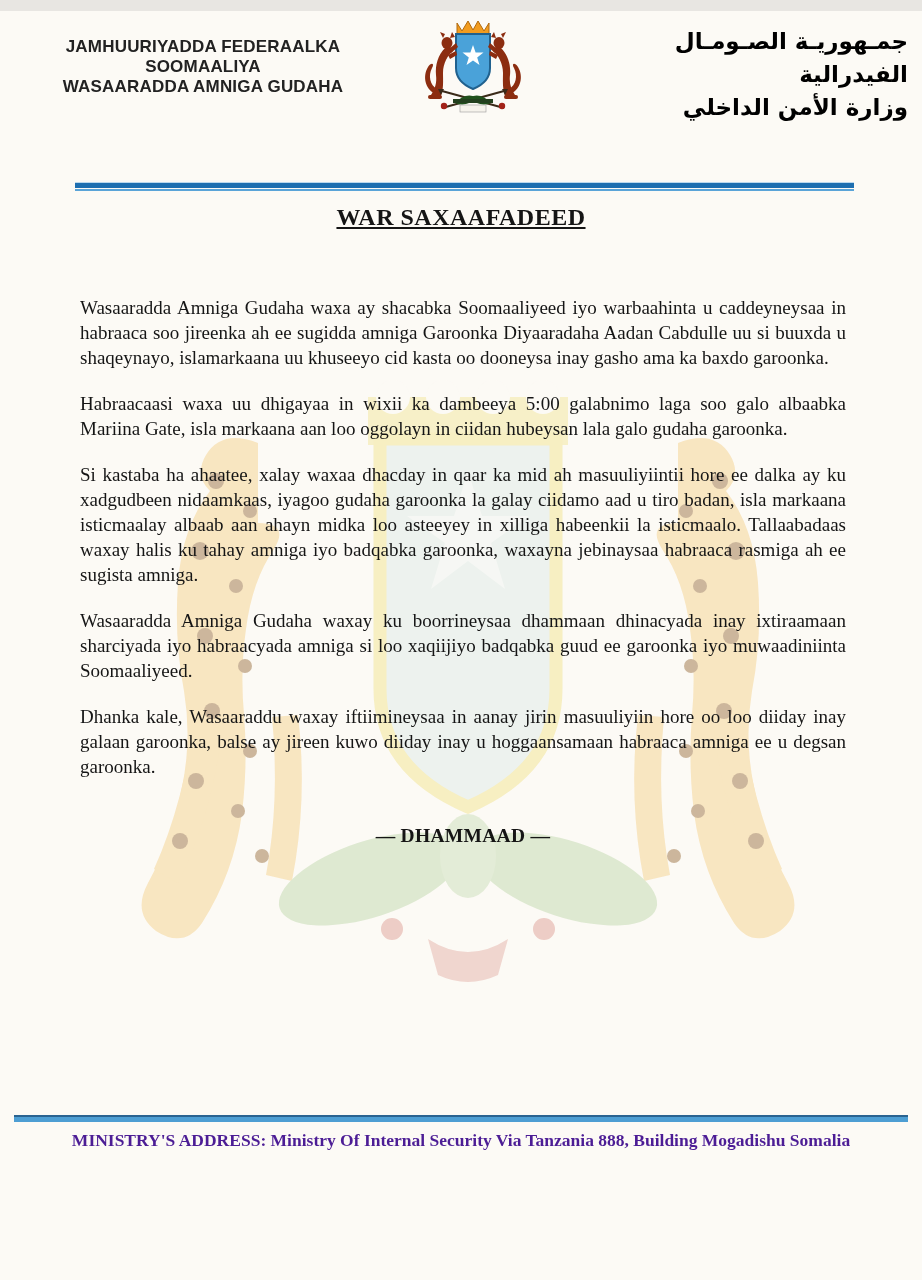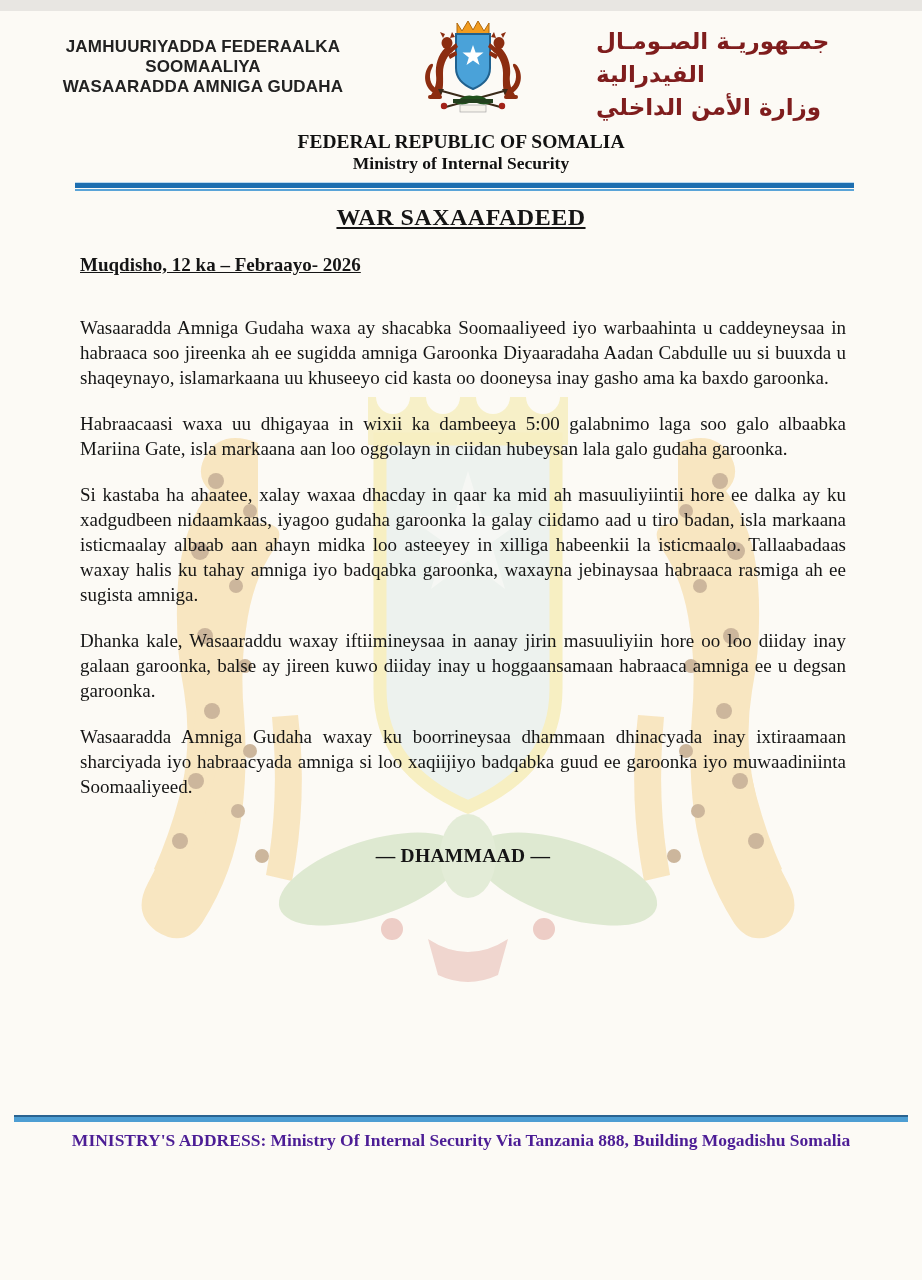--- a/index.html
+++ b/index.html
@@ -21,23 +21,23 @@
   .hdr-left {
     position:absolute; top:26px; left:42px; width:322px;
     text-align:center;
     font-family:"Liberation Sans", sans-serif;
     font-weight:bold; font-size:17px; line-height:20px;
     letter-spacing:0.2px; color:#222;
   }
   .emblem { position:absolute; top:8px; left:398px; width:150px; height:112px; }
   .hdr-arabic {
     position:absolute; top:14px; right:14px; width:312px;
-    text-align:left; direction:rtl;
+    text-align:right; direction:rtl;
     font-family:"DejaVu Sans", sans-serif;
-    font-weight:bold; font-size:23px; line-height:33px; color:#7f1d1d;
+    font-weight:bold; font-size:23px; line-height:33px; color:#000000;
   }
   .hdr-en { position:absolute; top:119px; left:0; right:0; text-align:center; font-weight:bold; color:#111; }
   .hdr-en .l1 { font-size:19.5px; line-height:23px; }
   .hdr-en .l2 { font-size:17.5px; line-height:21px; }
   .divider {
     position:absolute; top:171px; left:75px; right:68px; height:9px;
     background:linear-gradient(to bottom,
       #bcd9ee 0px, #bcd9ee 1px,
       #1e6fb0 1px, #1e6fb0 6px,
       #fcfaf5 6px, #fcfaf5 7px,
@@ -47,21 +47,21 @@
   .title {
     position:absolute; top:193px; left:0; right:0;
     text-align:center; font-weight:bold; font-size:24px;
     letter-spacing:0.5px; text-decoration:underline;
   }
   .dateline {
     position:absolute; top:243px; left:80px;
     font-weight:bold; font-size:19px; text-decoration:underline;
   }
   .body-text {
-    position:absolute; top:304px; left:80px; width:766px;
+    position:absolute; top:284px; left:80px; width:766px;
     font-size:19px; line-height:25px; text-align:justify;
   }
   .body-text p { margin:0 0 21px 0; }
   .endmark {
     text-align:center; font-weight:bold; font-size:19.5px;
     margin-top:44px; letter-spacing:0.3px;
   }
   
   .footer-line {
     position:absolute; top:1104px; left:14px; right:14px; height:7px;
@@ -187,36 +187,31 @@
     <circle cx="46" cy="87" r="3.2" fill="#a22218"></circle>
     <circle cx="104" cy="87" r="3.2" fill="#a22218"></circle>
     <rect x="62" y="86" width="26" height="7" fill="#f6f3ec" stroke="#9a9a9a" stroke-width="0.6"></rect>
   </svg>
 
   <div class="hdr-arabic">
     <div>جمـهوريـة الصـومـال الفيدرالية</div>
     <div>وزارة الأمن الداخلي</div>
   </div>
 
-  <div class="hdr-en">
-    <div class="l1">FEDERAL REPUBLIC OF SOMALIA</div>
-    <div class="l2">Ministry of Internal Security</div>
-  </div>
 
   <div class="divider"></div>
 
   <div class="title">WAR SAXAAFADEED</div>
-  <div class="dateline">Muqdisho, 12 ka – Febraayo- 2026</div>
 
   <div class="body-text">
     <p>Wasaaradda Amniga Gudaha waxa ay shacabka Soomaaliyeed iyo warbaahinta u caddeyneysaa in habraaca soo jireenka ah ee sugidda amniga Garoonka Diyaaradaha Aadan Cabdulle uu si buuxda u shaqeynayo, islamarkaana uu khuseeyo cid kasta oo dooneysa inay gasho ama ka baxdo garoonka.</p>
     <p>Habraacaasi waxa uu dhigayaa in wixii ka dambeeya 5:00 galabnimo laga soo galo albaabka Mariina Gate, isla markaana aan loo oggolayn in ciidan hubeysan lala galo gudaha garoonka.</p>
     <p>Si kastaba ha ahaatee, xalay waxaa dhacday in qaar ka mid ah masuuliyiintii hore ee dalka ay ku xadgudbeen nidaamkaas, iyagoo gudaha garoonka la galay ciidamo aad u tiro badan, isla markaana isticmaalay albaab aan ahayn midka loo asteeyey in xilliga habeenkii la isticmaalo. Tallaabadaas waxay halis ku tahay amniga iyo badqabka garoonka, waxayna jebinaysaa habraaca rasmiga ah ee sugista amniga.</p>
+    <p>Wasaaradda Amniga Gudaha waxay ku boorrineysaa dhammaan dhinacyada inay ixtiraamaan sharciyada iyo habraacyada amniga si loo xaqiijiyo badqabka guud ee garoonka iyo muwaadiniinta Soomaaliyeed.</p>
     <p>Dhanka kale, Wasaaraddu waxay iftiimineysaa in aanay jirin masuuliyiin hore oo loo diiday inay galaan garoonka, balse ay jireen kuwo diiday inay u hoggaansamaan habraaca amniga ee u degsan garoonka.</p>
-    <p>Wasaaradda Amniga Gudaha waxay ku boorrineysaa dhammaan dhinacyada inay ixtiraamaan sharciyada iyo habraacyada amniga si loo xaqiijiyo badqabka guud ee garoonka iyo muwaadiniinta Soomaaliyeed.</p>
     <div class="endmark">— DHAMMAAD —</div>
   </div>
 
   <div class="footer-line"></div>
   <div class="address">MINISTRY'S ADDRESS: Ministry Of Internal Security Via Tanzania 888, Building Mogadishu Somalia</div>
   <div class="bottom-strip"></div>
 
 </div>
 
 </body></html>

